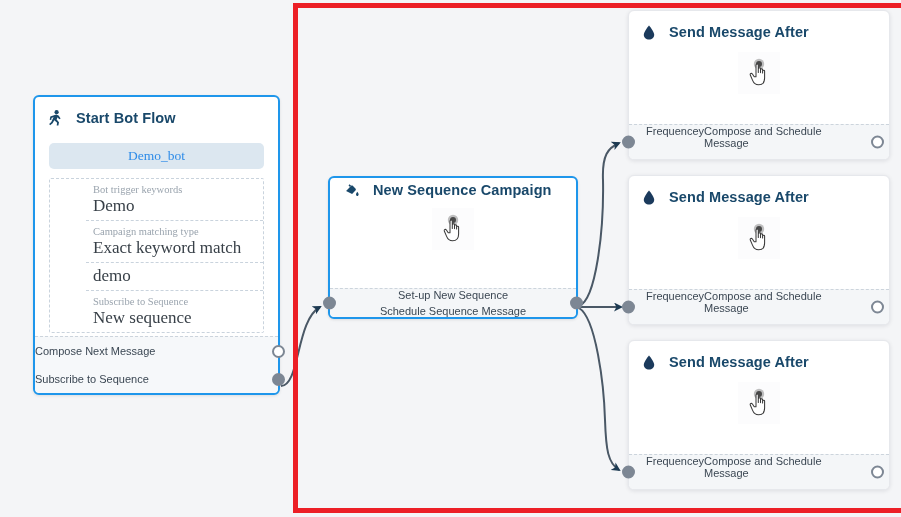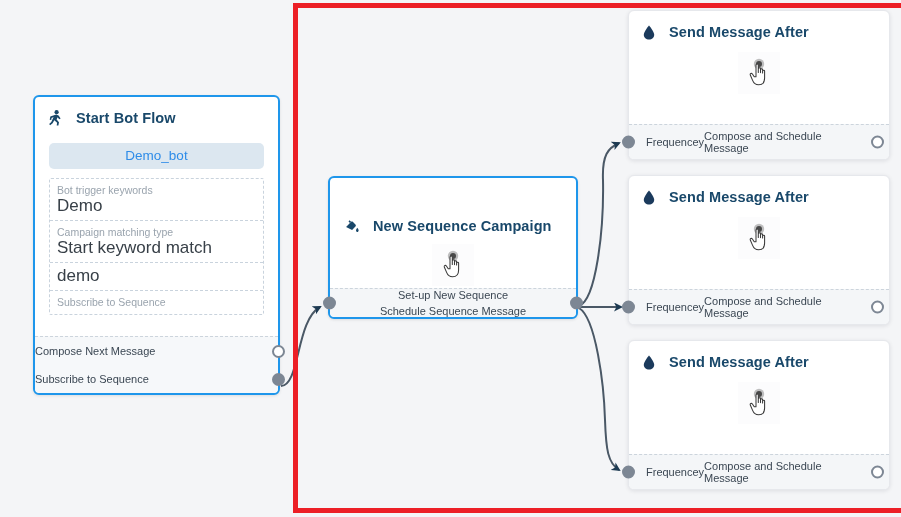--- a/index.html
+++ b/index.html
@@ -67,20 +67,21 @@
     padding: 13px 14px 0 14px;
     font-size: 14.5px;
     font-weight: bold;
     color: #1b4f72;
     letter-spacing: .1px;
   }
   .node-title .ttxt { color:#19486a; }
 
   .node-body {
     padding: 6px 14px;
+    font-family: Liberation Serif, serif;
   }
 
   
   .bot-pill {
     margin: 11px 0 9px 0;
     background: #dce7f0;
     border-radius: 5px;
     height: 26px;
     line-height: 26px;
     text-align: center;
@@ -89,20 +90,21 @@
   }
 
   
   .field-list {
     border: 1px dashed #c9d3dd;
     border-radius: 2px;
   }
   .field-row {
     padding: 4px 7px 5px 7px;
     border-bottom: 1px dashed #c9d3dd;
+    margin-left: 36px;
   }
   .field-row:last-child { border-bottom: none; }
   .field-label {
     font-size: 10.5px;
     color: #9aa4ae;
     line-height: 14px;
   }
   .field-value {
     font-size: 17px;
     color: #384048;
@@ -161,21 +163,21 @@
   #node-start .port-row { height: 28px; }
   #node-start .port-dot { right: -7px; }
 
   
   #node-sequence {
     left: 328px;
     top: 176px;
     width: 250px;
     height: 143px;
   }
-  #node-sequence .node-title { padding-top: 12px; margin-top: 28px; }
+  #node-sequence .node-title { padding-top: 4px; }
   #node-sequence .card-canvas {
     height: 62px;
     display: flex;
     align-items: center;
     justify-content: center;
   }
   #node-sequence .node-footer {
     position: absolute;
     left: 0; right: 0; bottom: 0;
     height: 28px;
@@ -208,21 +210,21 @@
     height: 66px;
     display: flex;
     align-items: center;
     justify-content: center;
   }
   .msg-card .node-footer {
     position: absolute;
     left: 0; right: 0; bottom: 0;
     height: 34px;
     display: flex;
-    align-items: center;
+    align-items: flex-start;
     padding: 0 14px 0 14px;
   }
   .msg-card .f-freq {
     font-size: 11px;
     color: #3b4753;
     margin-left: 3px;
   }
   .msg-card .f-compose {
     font-size: 11px;
     color: #3b4753;
@@ -293,27 +295,28 @@
     <div class="node-body">
       <div class="bot-pill">Demo_bot</div>
 
       <div class="field-list">
         <div class="field-row">
           <div class="field-label">Bot trigger keywords</div>
           <div class="field-value">Demo</div>
         </div>
         <div class="field-row">
           <div class="field-label">Campaign matching type</div>
-          <div class="field-value">Start keyword match</div>
+          <div class="field-value">Exact keyword match</div>
         </div>
         <div class="field-row">
           <div class="field-value">demo</div>
         </div>
         <div class="field-row">
           <div class="field-label">Subscribe to Sequence</div>
+          <div class="field-value">New sequence</div>
         </div>
       </div>
     </div>
 
     <div class="node-footer">
       <div class="port-row">
         <span class="port-label">Compose Next Message</span>
         <span class="port-dot hollow"></span>
       </div>
       <div class="port-row">

